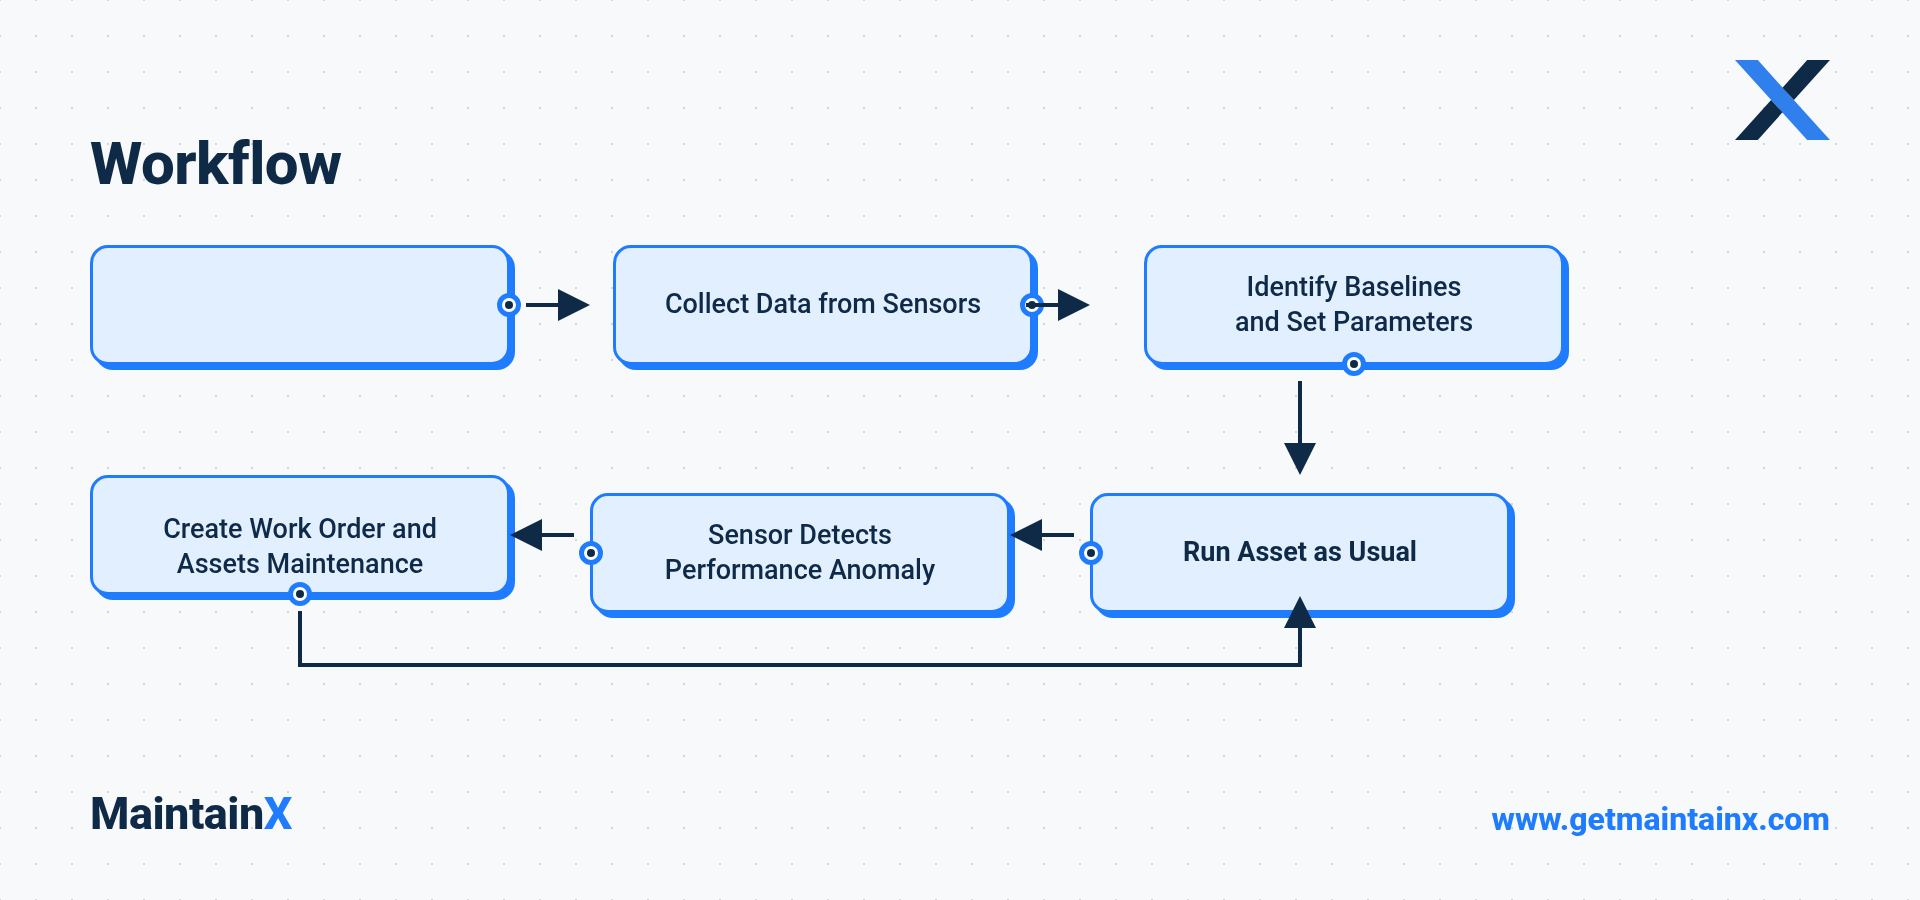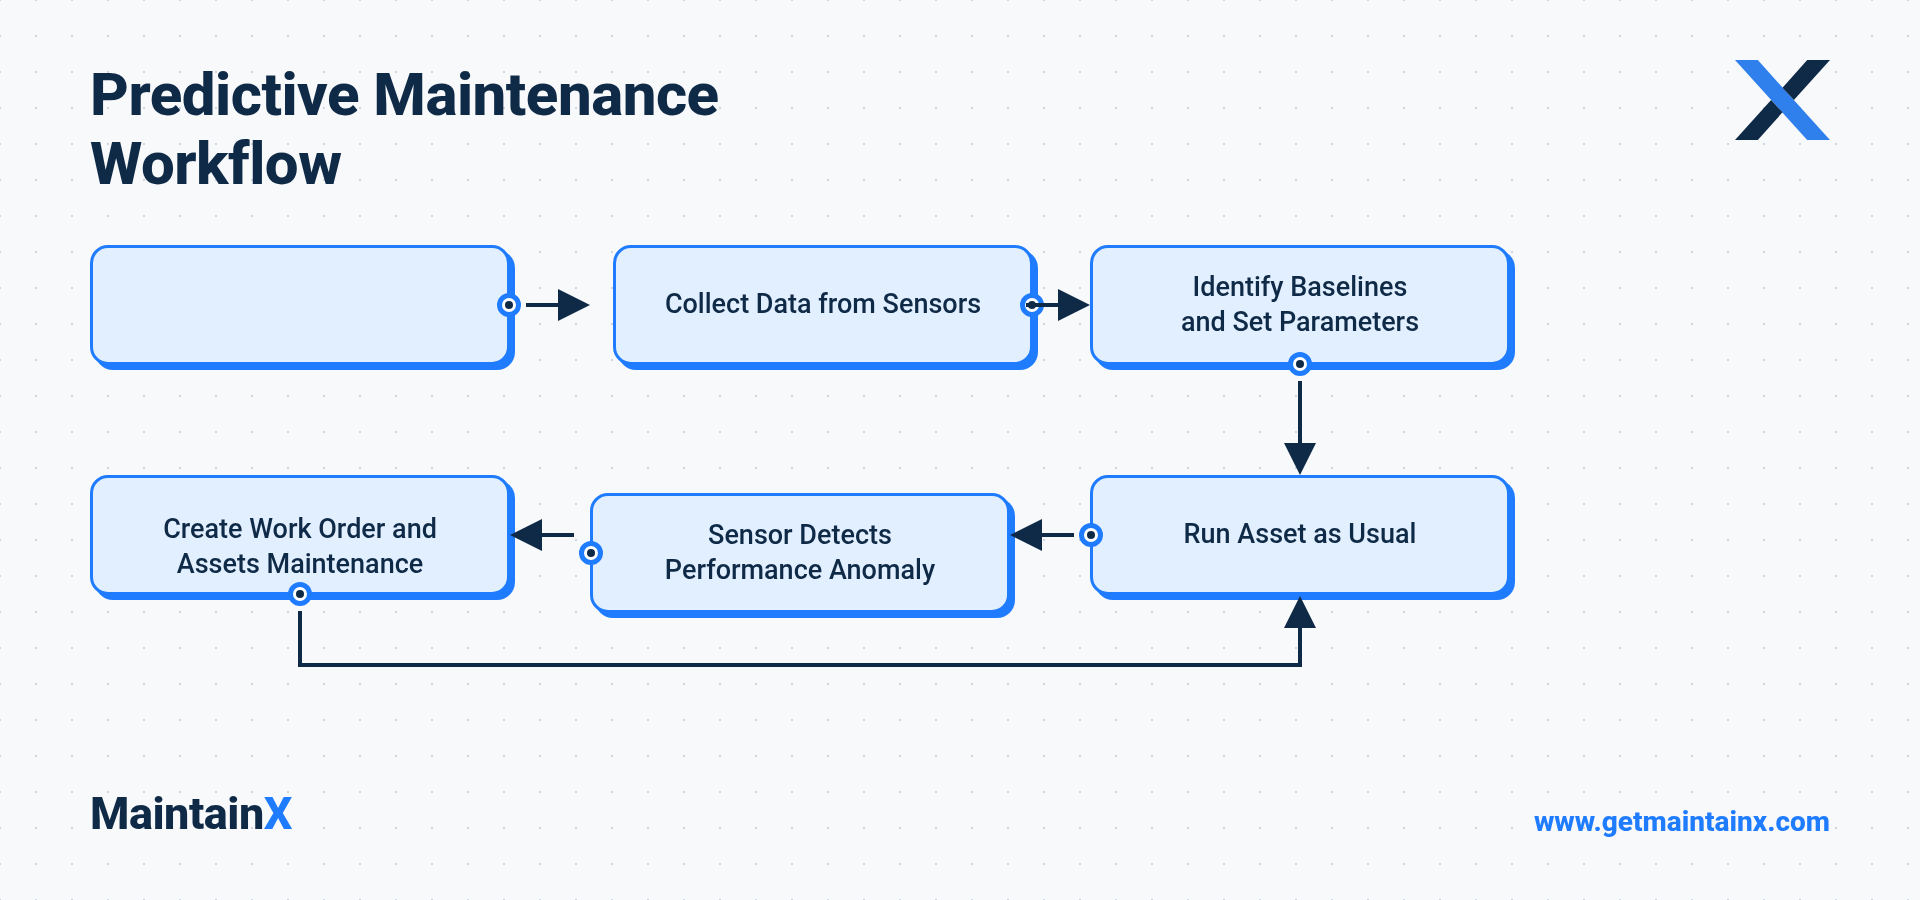--- a/index.html
+++ b/index.html
@@ -83,59 +83,59 @@
     font-size: 45px;
     font-weight: 800;
     color: #0f2a47;
     letter-spacing: -0.5px;
   }
   .footer-logo .x-accent { color: #1f7cff; }
   .footer-url {
     position: absolute;
     right: 90px;
     bottom: 62px;
-    font-size: 28px;
+    font-size: 32px;
     font-weight: 800;
     color: #1f7cff;
   }
 </style>
 </head>
 <body>
 
 <div class="title">
-  <span>Predictive Maintenance</span><br>
+  <br>
   <span>Workflow</span>
 </div>
 
 <div class="logo-x">
   <svg viewBox="0 0 100 84" width="95" height="80">
     <polygon points="0,0 24,0 100,84 76,84" fill="#2F80ED"></polygon>
     <polygon points="76,0 100,0 62,42 50,29" fill="#0f2a47"></polygon>
     <polygon points="0,84 24,84 50,55 38,42" fill="#0f2a47"></polygon>
   </svg>
 </div>
 
 <div class="node" style="left:90px; top:245px;">
   <div class="port port-right"></div>
 </div>
 
 <div class="node" style="left:590px; top:245px;margin-left:23px;">
   <span>Collect Data from Sensors</span>
   <div class="port port-right"></div>
 </div>
 
-<div class="node" style="left:1090px; top:245px;">
+<div class="node" style="left:1144px; top:245px;">
   <div>
     <span>Identify Baselines</span><br>
     <span>and Set Parameters</span>
   </div>
   <div class="port port-bottom"></div>
 </div>
 
-<div class="node" style="left:1090px; top:475px;">
+<div class="node" style="left:1090px; top:493px;font-weight:bold;">
   <span>Run Asset as Usual</span>
   <div class="port port-left"></div>
 </div>
 
 <div class="node" style="left:590px; top:493px;">
   <div>
     <span>Sensor Detects</span><br>
     <span>Performance Anomaly</span>
   </div>
   <div class="port port-left"></div>

